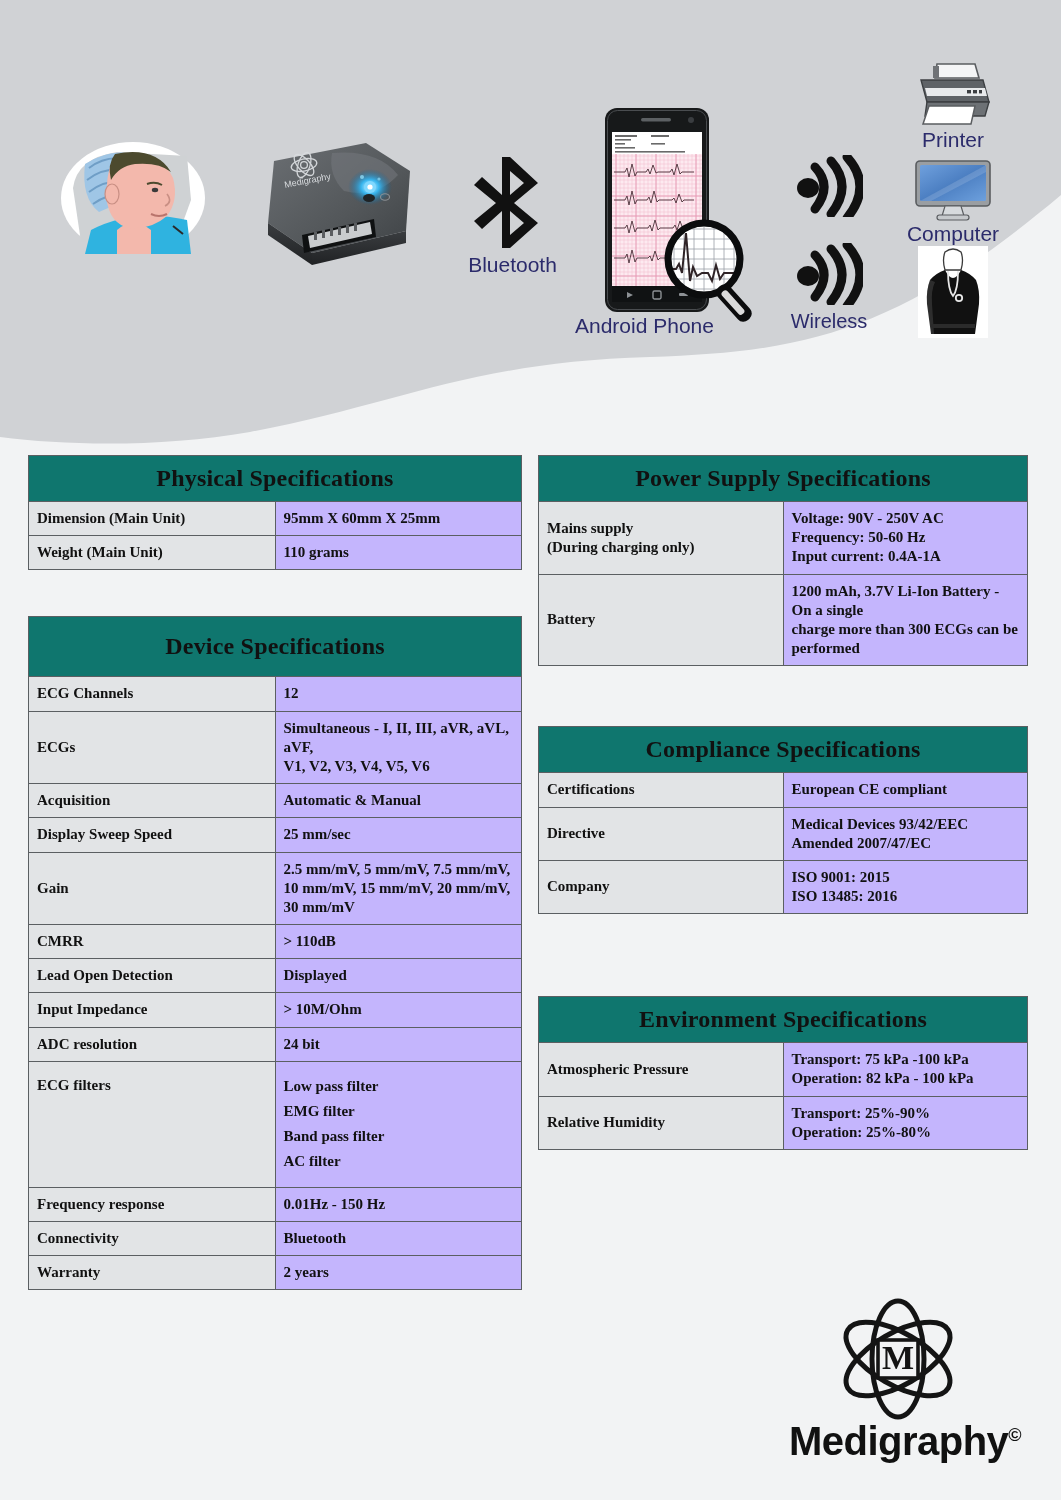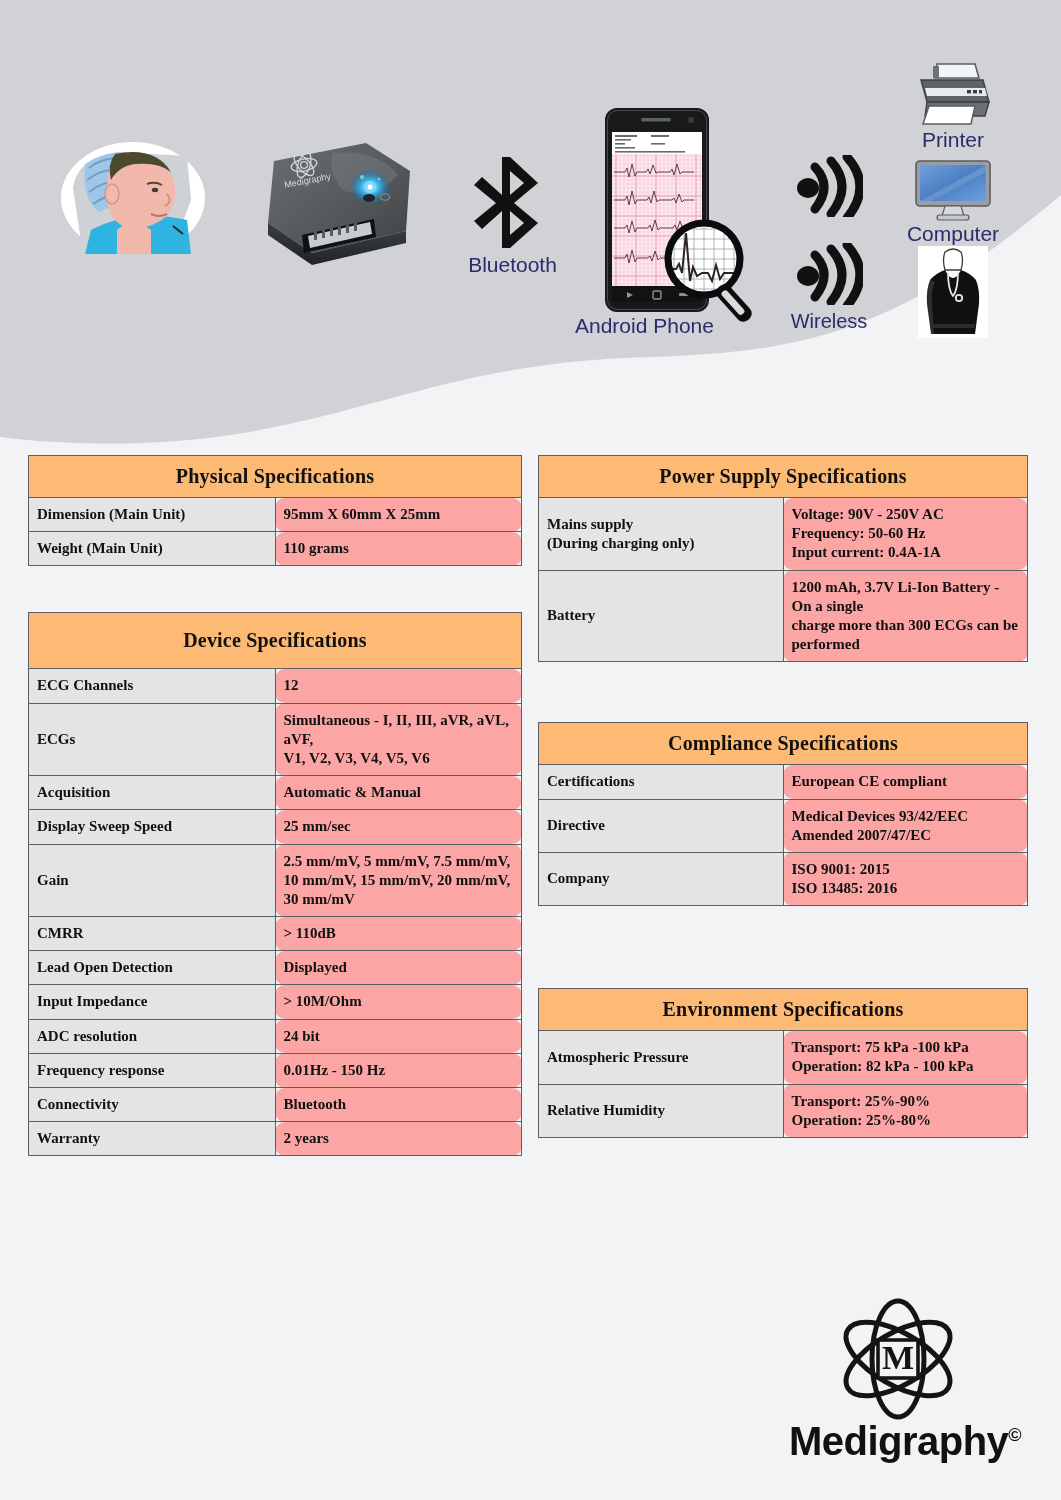--- a/index.html
+++ b/index.html
@@ -90,46 +90,45 @@
 
   table.spec {
     width: 100%;
     border-collapse: collapse;
     border: 1.5px solid #5b5f62;
     background: #eff0f1;
     margin-bottom: 0;
     table-layout: fixed;
   }
   table.spec th.tbl-title {
-    background: #fdba74;
+    background: #0f766e;
     border: 1.5px solid #5b5f62;
-    font-size: 20px;
+    font-size: 24px;
     font-weight: bold;
     color: #111;
     text-align: center;
     padding: 9px 4px;
     letter-spacing: 0.2px;
   }
   table.spec td {
     border: 1.5px solid #5b5f62;
     font-size: 15px;
     font-weight: bold;
     color: #111;
     vertical-align: middle;
   }
   table.spec td.k {
     background: #e2e4e6;
     padding: 7px 7px 7px 8px;
     line-height: 1.28;
   }
   table.spec td.v {
-    background: #fca5a5;
+    background: #c4b5fd;
     padding: 7px 8px;
     line-height: 1.28;
-    border-radius: 10px;
   }
   .gap-s { height: 22px; }
   .gap-m { height: 46px; }
   .gap-l { height: 60px; }
   .tall td { padding-top: 14px; padding-bottom: 14px; }
   .filters-list div { padding: 3px 0; }
 
   
   #logo-block {
     position: absolute;
@@ -436,20 +435,29 @@
         <td class="v">Displayed</td>
       </tr>
       <tr class="tall">
         <td class="k">Input Impedance</td>
         <td class="v">&gt; 10M/Ohm</td>
       </tr>
       <tr class="tall">
         <td class="k">ADC resolution</td>
         <td class="v">24 bit</td>
       </tr>
+      <tr>
+        <td class="k" style="vertical-align:top;padding-top:14px">ECG filters</td>
+        <td class="v filters-list" style="padding:12px 8px">
+          <div>Low pass filter</div>
+          <div>EMG filter</div>
+          <div>Band pass filter</div>
+          <div>AC filter</div>
+        </td>
+      </tr>
       <tr class="tall">
         <td class="k">Frequency response</td>
         <td class="v">0.01Hz - 150 Hz</td>
       </tr>
       <tr class="tall">
         <td class="k">Connectivity</td>
         <td class="v">Bluetooth</td>
       </tr>
       <tr class="tall">
         <td class="k">Warranty</td>

